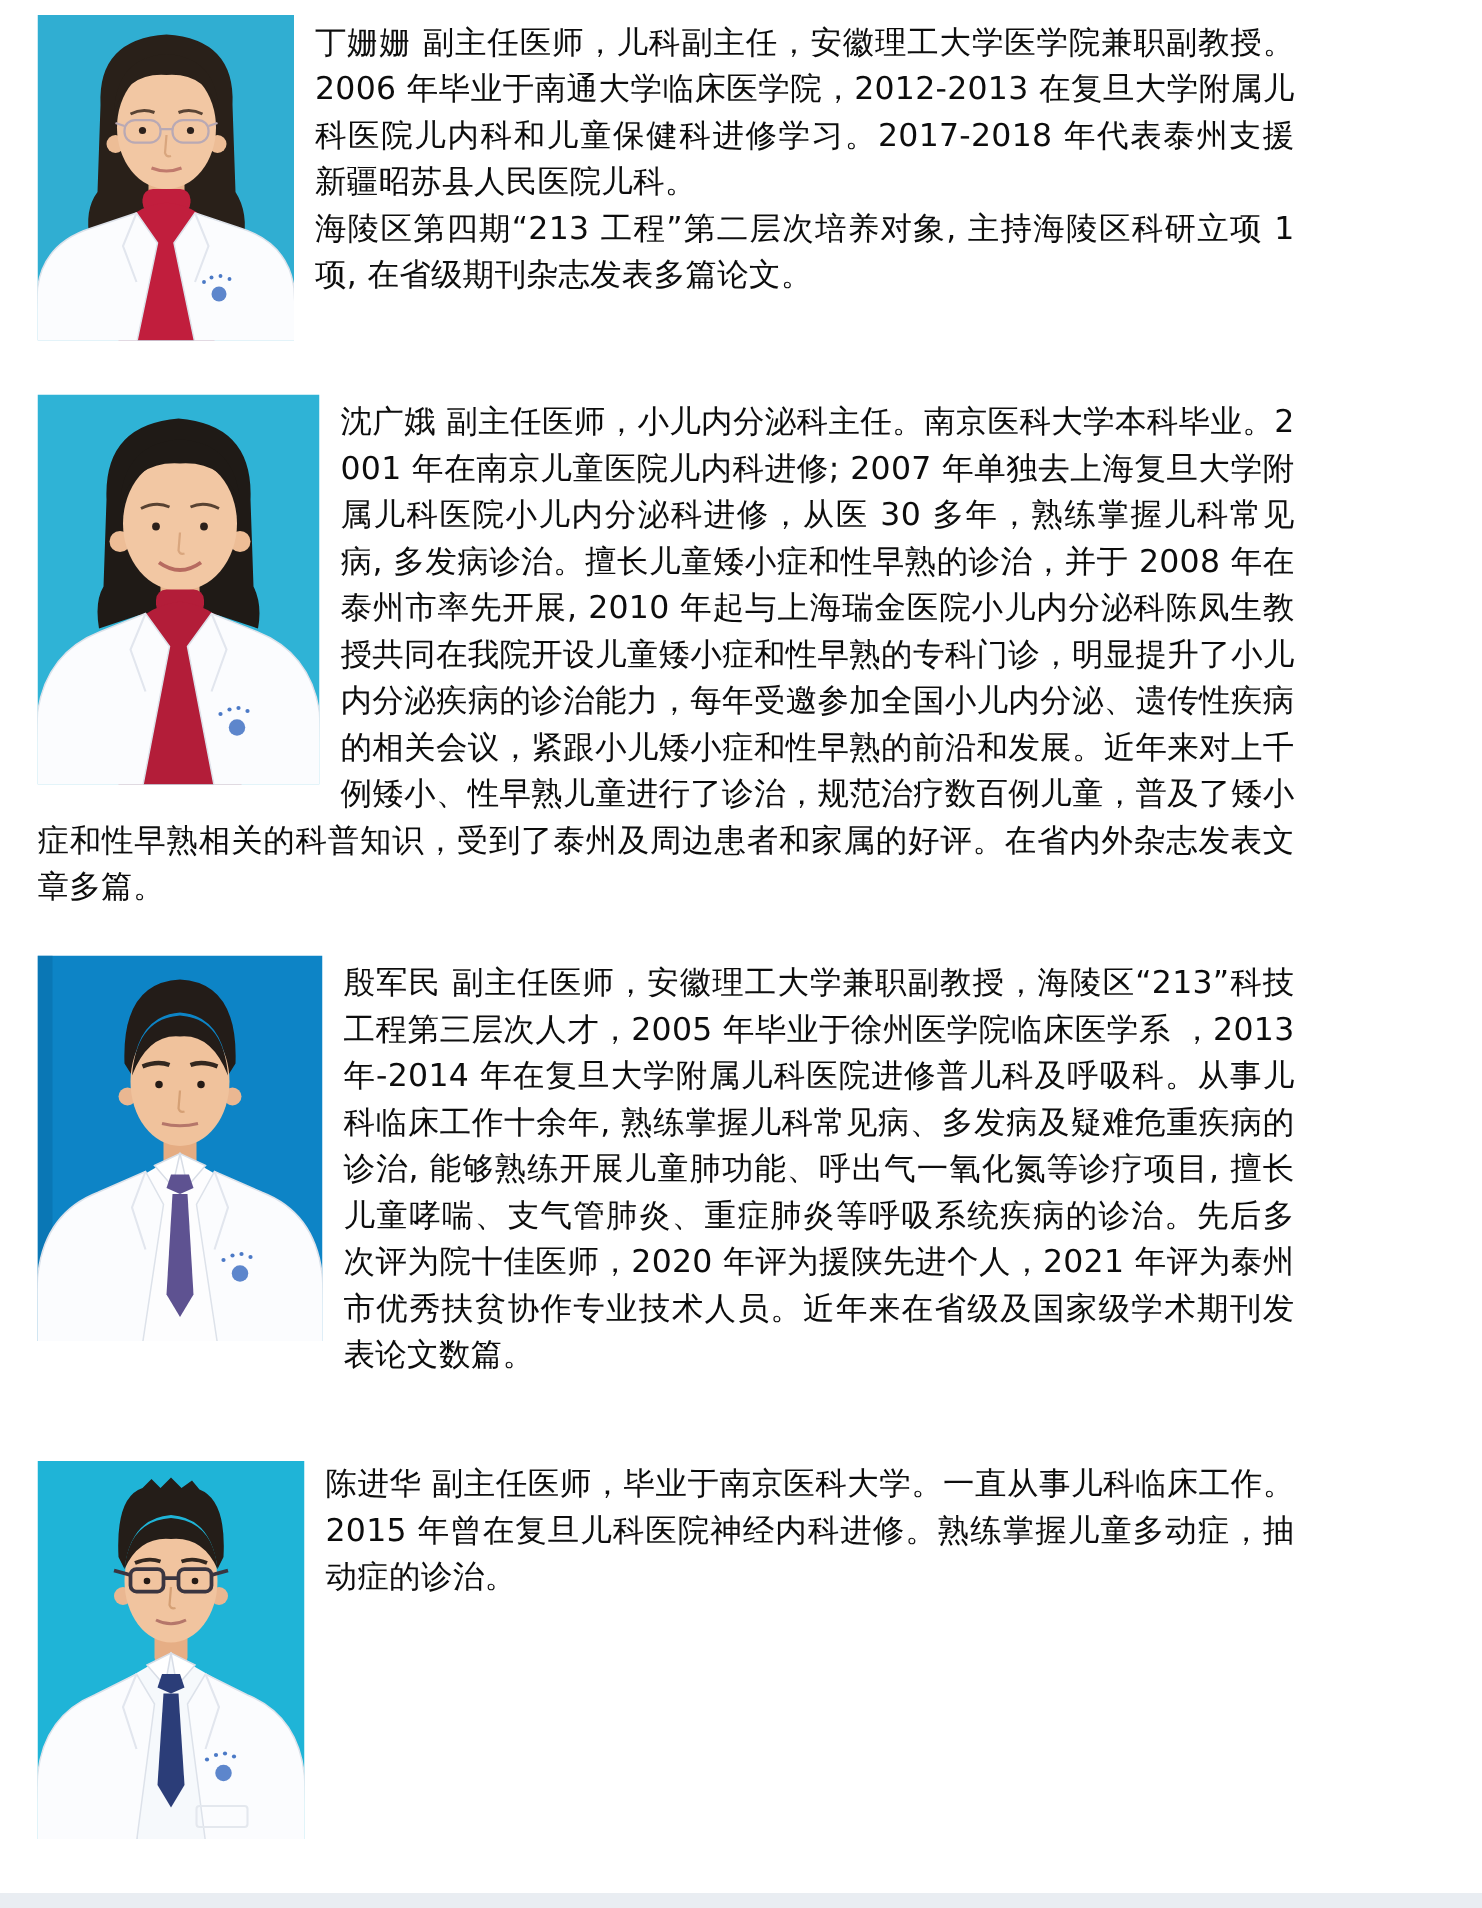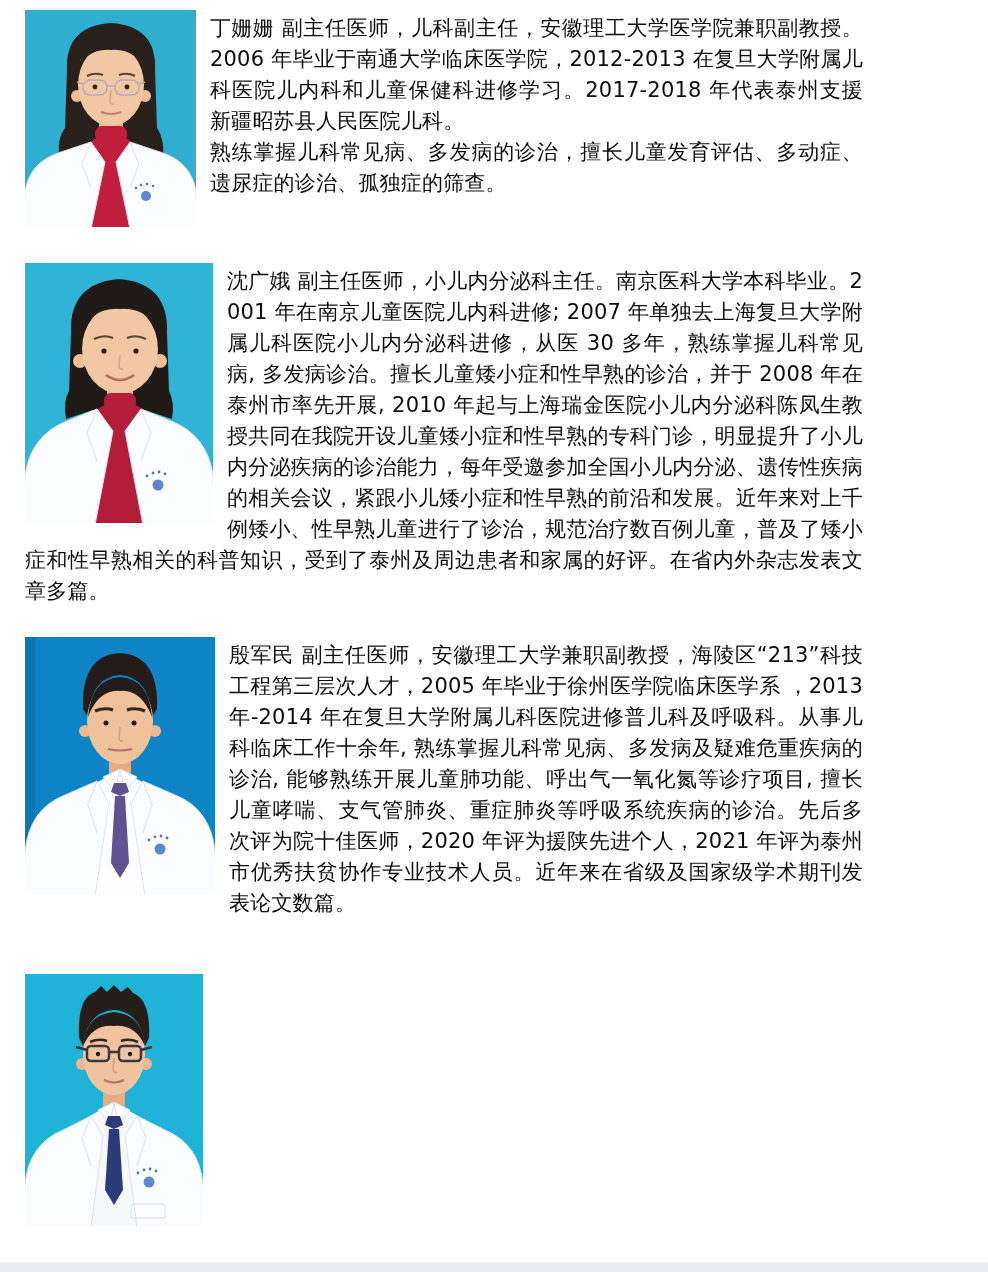--- a/index.html
+++ b/index.html
@@ -68,21 +68,21 @@
         <g fill="#4b79c6">
           <circle cx="121" cy="186" r="5" opacity="0.9"></circle>
           <circle cx="111" cy="178" r="1.3"></circle>
             <circle cx="116" cy="175" r="1.3"></circle>
             <circle cx="122" cy="174" r="1.3"></circle>
             <circle cx="128" cy="176" r="1.3"></circle>
         </g>
       </svg>
     </figure>
     <p class="bio first">丁姗姗 副主任医师，儿科副主任，安徽理工大学医学院兼职副教授。2006 年毕业于南通大学临床医学院，2012-2013 在复旦大学附属儿科医院儿内科和儿童保健科进修学习。2017-2018 年代表泰州支援新疆昭苏县人民医院儿科。</p>
-    <p class="bio">熟练掌握儿科常见病、多发病的诊治，擅长儿童发育评估、多动症、遗尿症的诊治、孤独症的筛查。</p>
+    <p class="bio">海陵区第四期“213 工程”第二层次培养对象, 主持海陵区科研立项 1 项, 在省级期刊杂志发表多篇论文。</p>
   </section>
 
   <section class="profile sec-2">
     <figure class="photo photo-2">
       <svg width="188" height="260" viewBox="0 0 188 260">
         <rect width="188" height="260" fill="#2fb3d6"></rect>
         <g fill="#1f1a16">
           <path d="M46,70 Q44,20 94,16 Q144,20 142,70 L144,128 Q150,140 147,156 L120,147 L68,147 L41,156 Q38,138 44,128 Z"></path>
         </g>
         <rect x="82" y="120" width="26" height="32" rx="8" fill="#e8b48d"></rect>
@@ -215,17 +215,18 @@
         <rect x="106" y="230" width="34" height="14" rx="2" fill="none" stroke="#e4e8ee" stroke-width="1.4"></rect>
         <g fill="#4b79c6">
           <circle cx="124" cy="208" r="5.5" opacity="0.9"></circle>
           <circle cx="113" cy="199" r="1.4"></circle>
             <circle cx="119" cy="196" r="1.4"></circle>
             <circle cx="125" cy="195" r="1.4"></circle>
             <circle cx="131" cy="197" r="1.4"></circle>
         </g>
       </svg>
     </figure>
+    <p class="bio pushed">陈进华 副主任医师，毕业于南京医科大学。一直从事儿科临床工作。2015 年曾在复旦儿科医院神经内科进修。熟练掌握儿童多动症，抽动症的诊治。</p>
   </section>
 
 </div>
 
 <div class="bottom-strip" style="background:#e9edf2"></div>
 
 </body></html>

